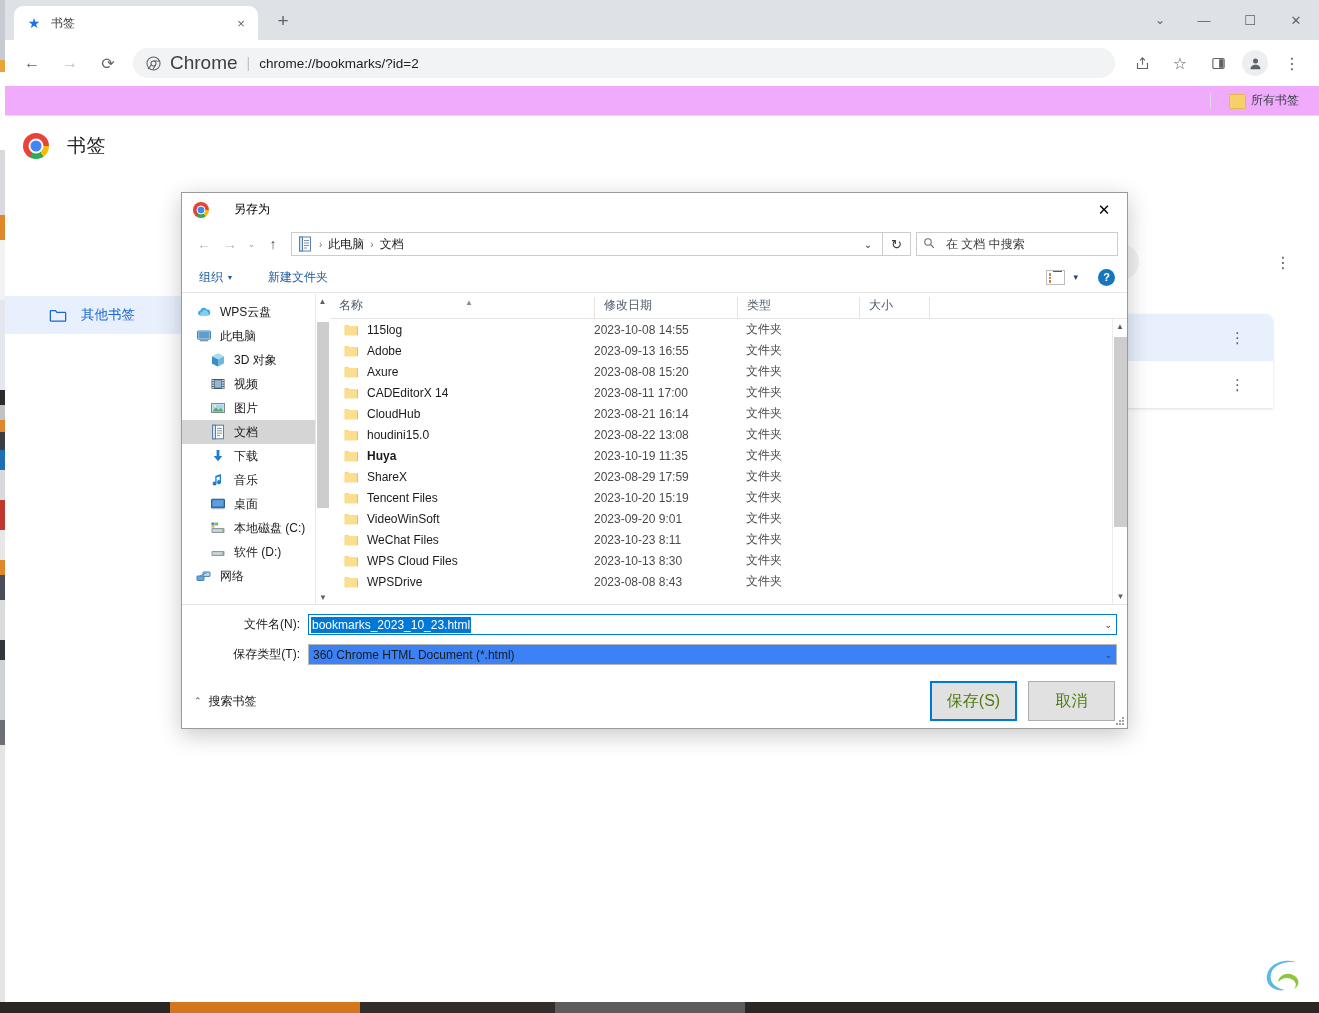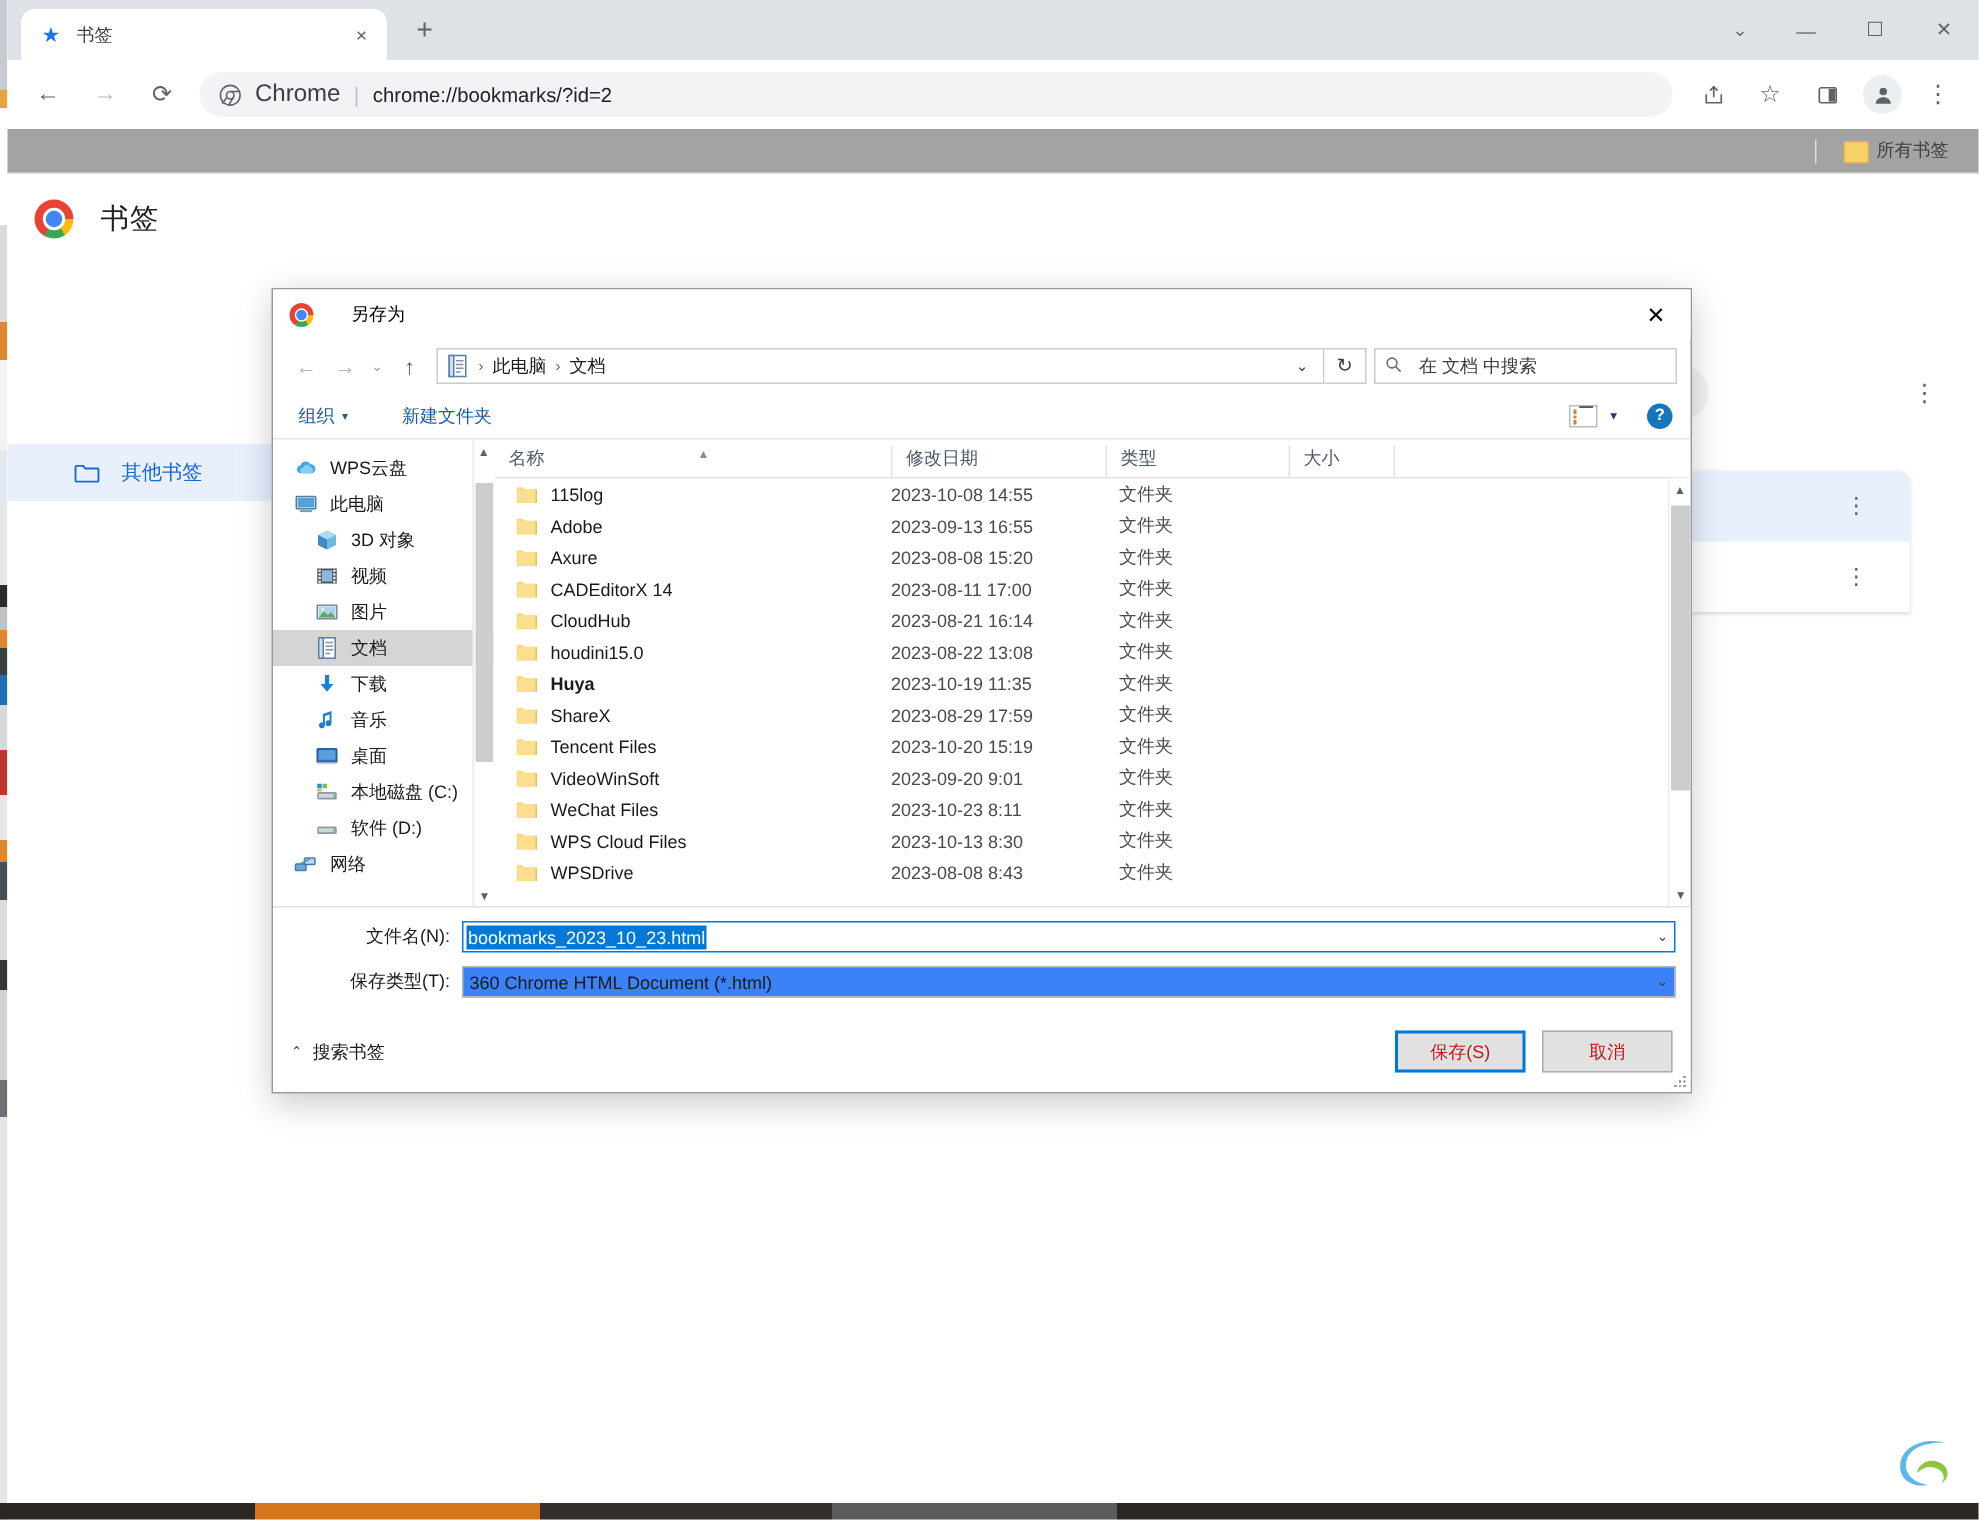--- a/index.html
+++ b/index.html
@@ -122,37 +122,37 @@
     background: #f1f3f4;
     border-radius: 16px;
     display: flex; align-items: center;
     padding: 0 14px 0 12px;
   }
   .omni-icon {
     width: 16px; height: 16px; flex: 0 0 16px;
     display: flex; align-items: center; justify-content: center;
   }
   .omni-scheme {
-    font-size: 16px; color: #3c4043; margin-left: 9px;
+    font-size: 19px; color: #3c4043; margin-left: 9px;
   }
   .omni-sep {
     margin: 0 9px; color: #bdc1c6; font-size: 14px;
   }
   .omni-url { font-size: 13.5px; color: #202124; }
   .tb-right { display: flex; align-items: center; }
   .avatar-btn {
     width: 26px; height: 26px; margin: 0 5px;
     border-radius: 50%; background: #eceff1;
     display: flex; align-items: center; justify-content: center;
     color: #5f6368;
   }
 
   
   .bmbar {
-    height: 30px; background: #a3a3a3;
+    height: 30px; background: #f0abfc;
     border-bottom: 1px solid #e0e0e0;
     display: flex; align-items: center; justify-content: flex-end;
     padding-right: 14px;
   }
   .bmbar-sep {
     width: 1px; height: 16px; background: #dadce0; margin-right: 12px;
   }
   .bmbar-item {
     display: flex; align-items: center; gap: 7px;
     font-size: 12px; color: #3c4043; padding: 3px 6px; border-radius: 4px;
@@ -441,22 +441,22 @@
   .dlg-footer {
     position: absolute; left: 0; right: 0; bottom: 0; height: 54px;
     display: flex; align-items: center; padding: 0 12px;
   }
   .hide-folders {
     font-size: 12px; color: #1a1a1a; display: flex; align-items: center; gap: 7px;
   }
   .hide-folders .up { font-size: 9px; color: #4a4a4a; }
   .dlg-buttons { margin-left: auto; display: flex; gap: 11px; }
   .dlg-btn {
-    width: 87px; height: 28px; font-size: 12px;
-    background: #e1e1e1; border: 1px solid #adadad; color: #b91c1c;
+    width: 87px; height: 40px; font-size: 16px;
+    background: #e1e1e1; border: 1px solid #adadad; color: #4d7c0f;
     display: flex; align-items: center; justify-content: center;
   }
   .dlg-btn.primary {
     background: #e1e1e1; border: 2px solid #0078d7;
   }
   .dlg-grip {
     position: absolute; right: 2px; bottom: 2px;
     width: 10px; height: 10px;
     background:
       radial-gradient(circle 0.8px at 2px 8px, #a0a0a0 99%, transparent),

